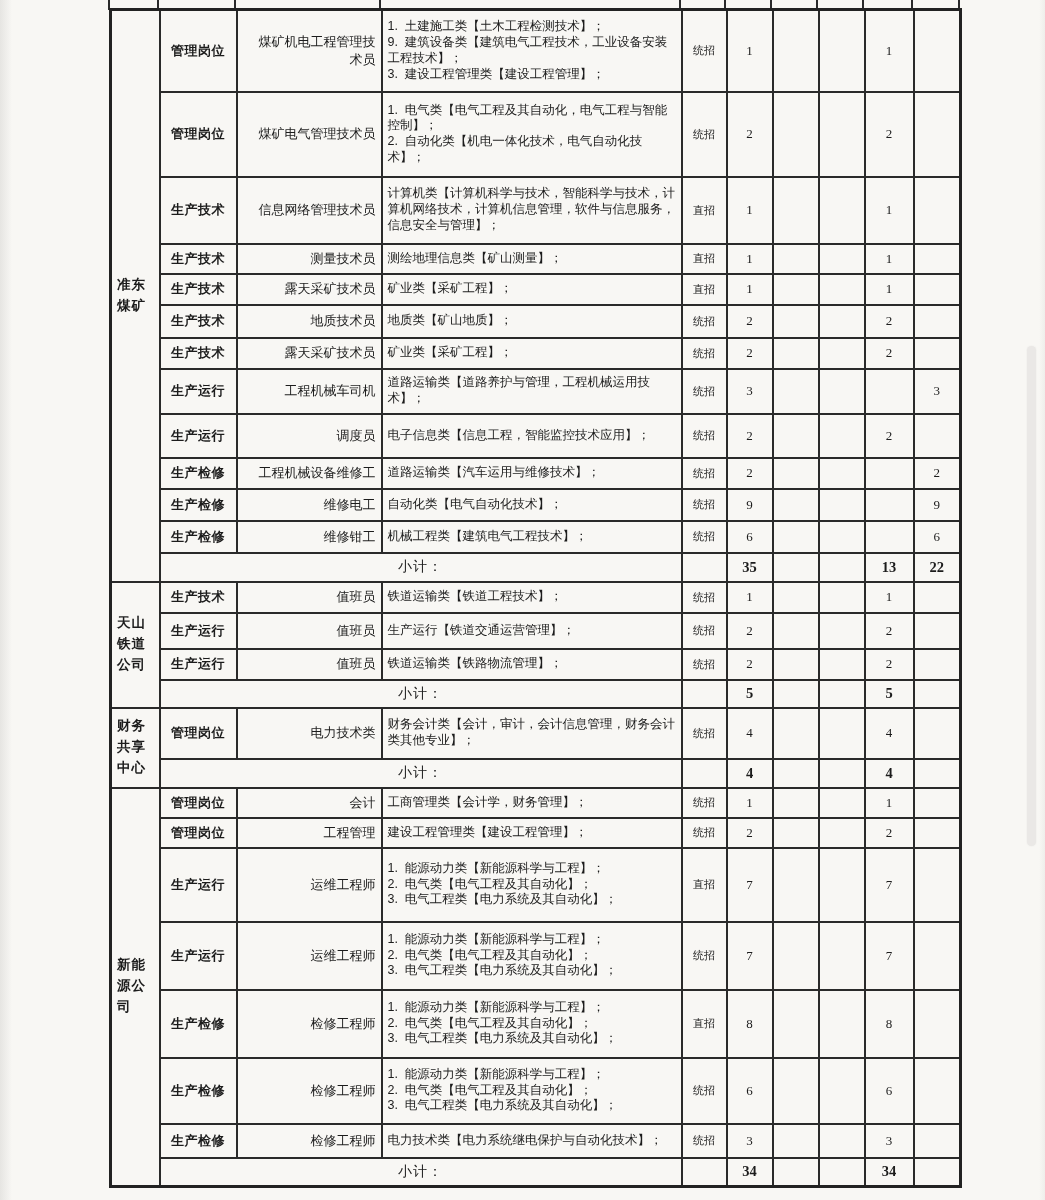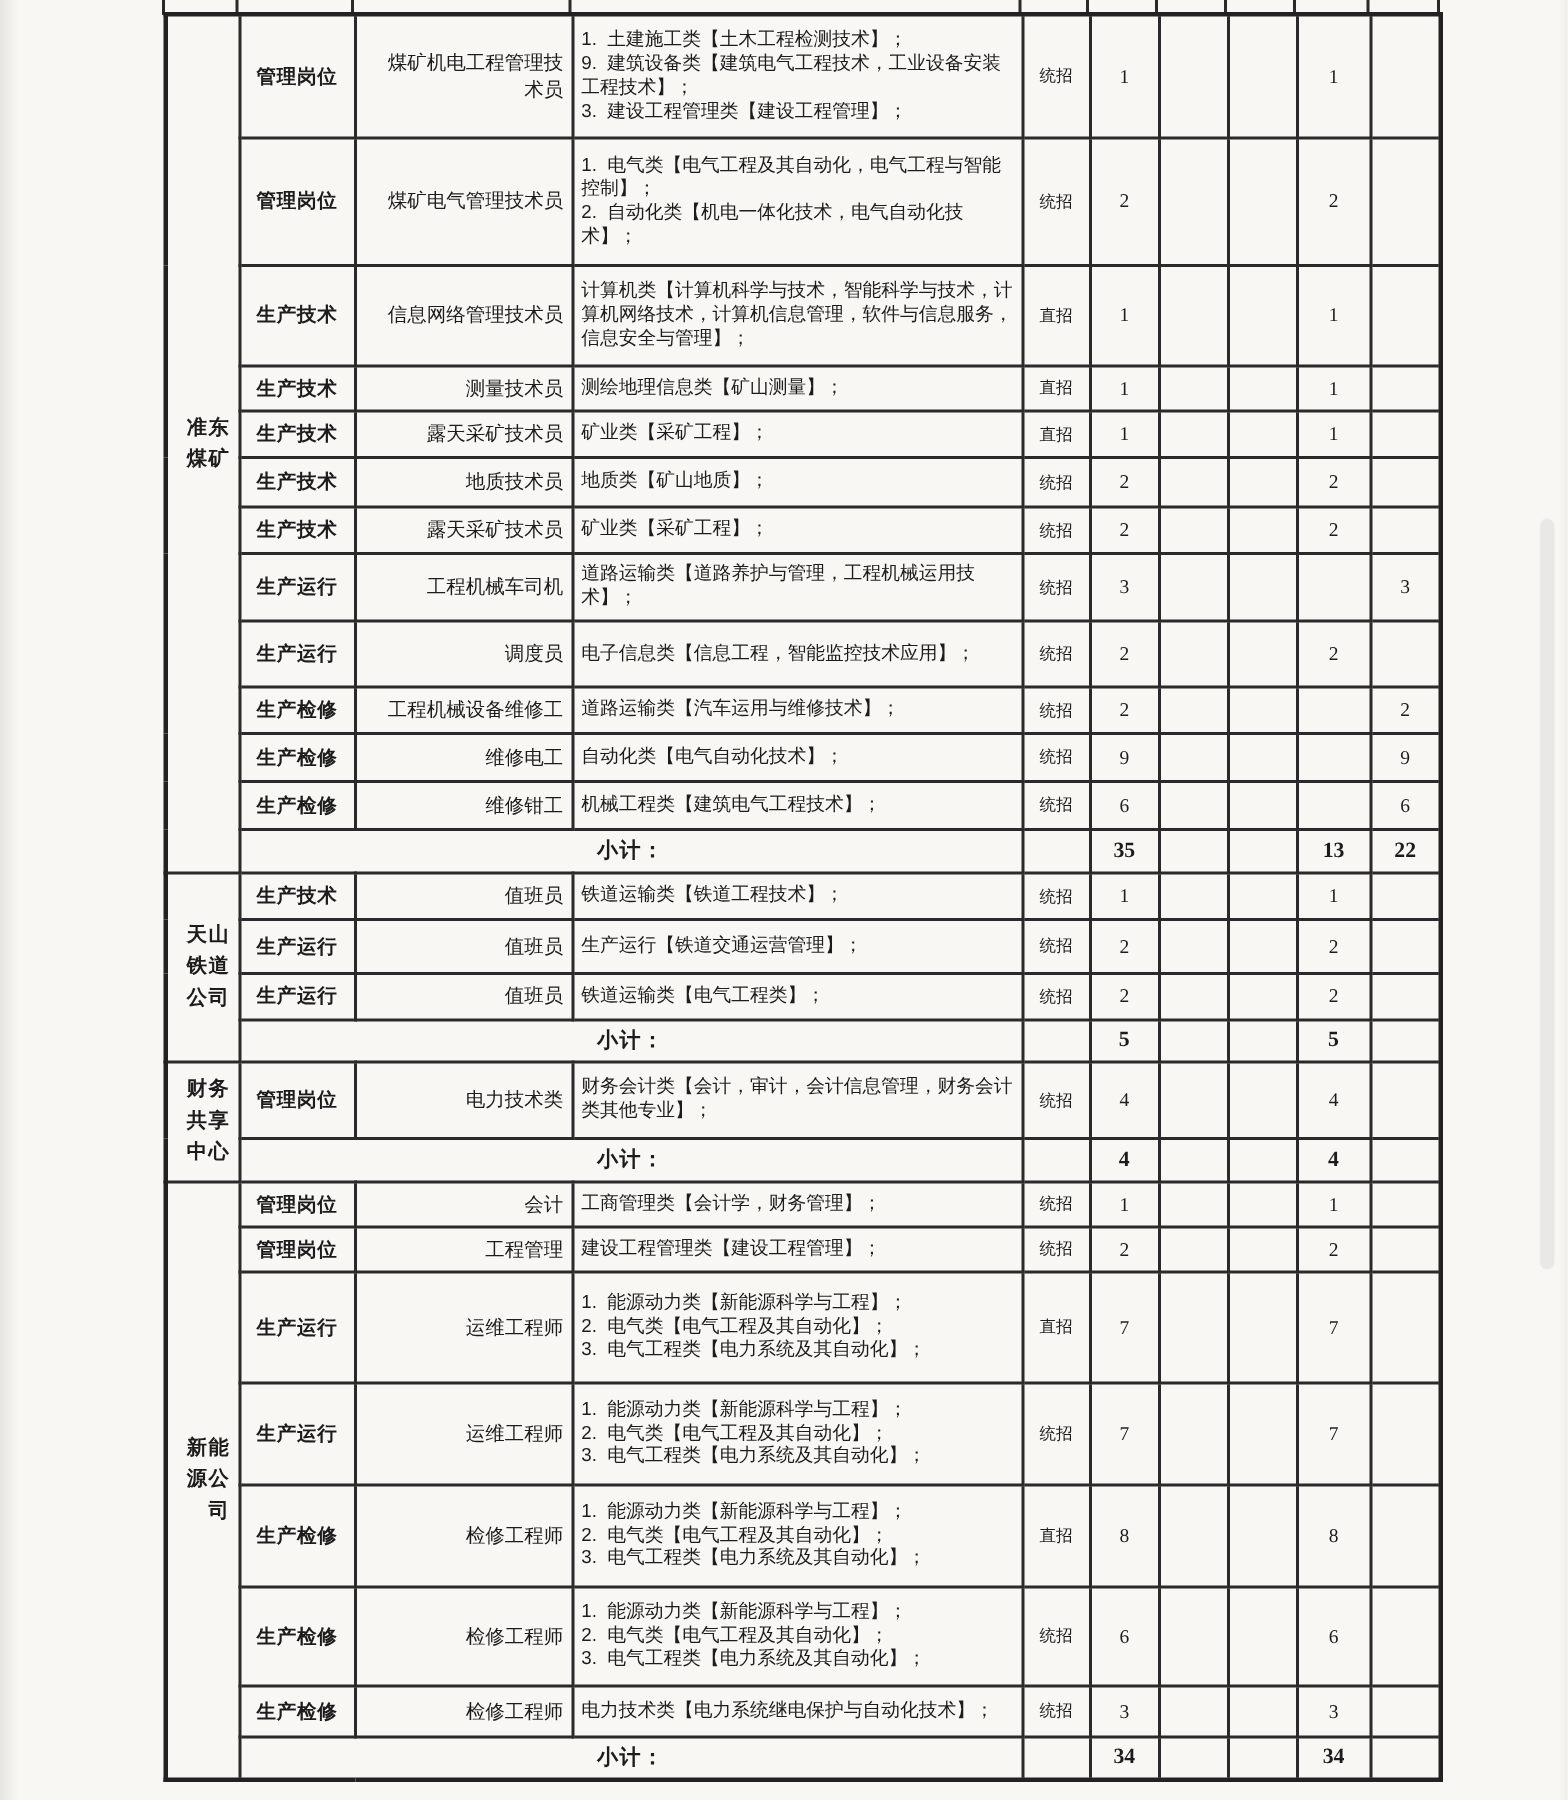--- a/index.html
+++ b/index.html
@@ -20,37 +20,37 @@
     border-collapse:collapse;table-layout:fixed;
     border:3px solid #222;
   }
   table.doc td{
     border:2px solid #2a2a2a;
     padding:1px 5px;
     vertical-align:middle;
     overflow:hidden;
   }
   td.c-company{
-    text-align:right;white-space:pre-line;
+    text-align:left;white-space:pre-line;
     font-size:13.5px;font-weight:600;line-height:1.55;letter-spacing:1px;
     padding:0 2px;
   }
   td.c-cat{text-align:center;font-size:13px;font-weight:700;letter-spacing:.5px;}
   td.c-title{text-align:right;font-size:13px;font-weight:500;white-space:pre-line;line-height:1.35;}
   td.c-majors{
     text-align:left;font-size:12.5px;line-height:1.26;
     white-space:pre-wrap;word-break:break-word;font-weight:500;
   }
   td.c-type{text-align:center;font-size:11px;font-weight:500;}
   td.c-num{
     text-align:center;font-size:13px;
     font-family:"Liberation Serif",serif;
   }
   tr.subtotal td.c-label{
-    text-align:center;font-size:14px;font-weight:700;letter-spacing:1px;
+    text-align:center;font-size:14px;font-weight:400;letter-spacing:1px;
   }
   tr.subtotal td.c-num{font-size:14.5px;font-weight:700;}
   .scrollbar-thumb{
     position:absolute;left:1027px;top:346px;width:9px;height:500px;
     background:#eaе8e6;background-color:#eae8e6;border-radius:5px;
     box-shadow:0 0 2px rgba(0,0,0,.07);
   }
 </style>
 </head>
 <body>
@@ -255,21 +255,21 @@
           <td class="c-type">统招</td>
           <td class="c-num">2</td>
           <td class="c-num"></td>
           <td class="c-num"></td>
           <td class="c-num">2</td>
           <td class="c-num"></td>
         </tr>
         <tr style="height: 31px;">
           <td class="c-cat">生产运行</td>
           <td class="c-title">值班员</td>
-          <td class="c-majors">铁道运输类【电气工程类】；</td>
+          <td class="c-majors">铁道运输类【铁路物流管理】；</td>
           <td class="c-type">统招</td>
           <td class="c-num">2</td>
           <td class="c-num"></td>
           <td class="c-num"></td>
           <td class="c-num">2</td>
           <td class="c-num"></td>
         </tr>
         <tr class="subtotal" style="height: 28px;">
           <td class="c-label" colspan="3">小计：</td>
           <td class="c-type"></td>

